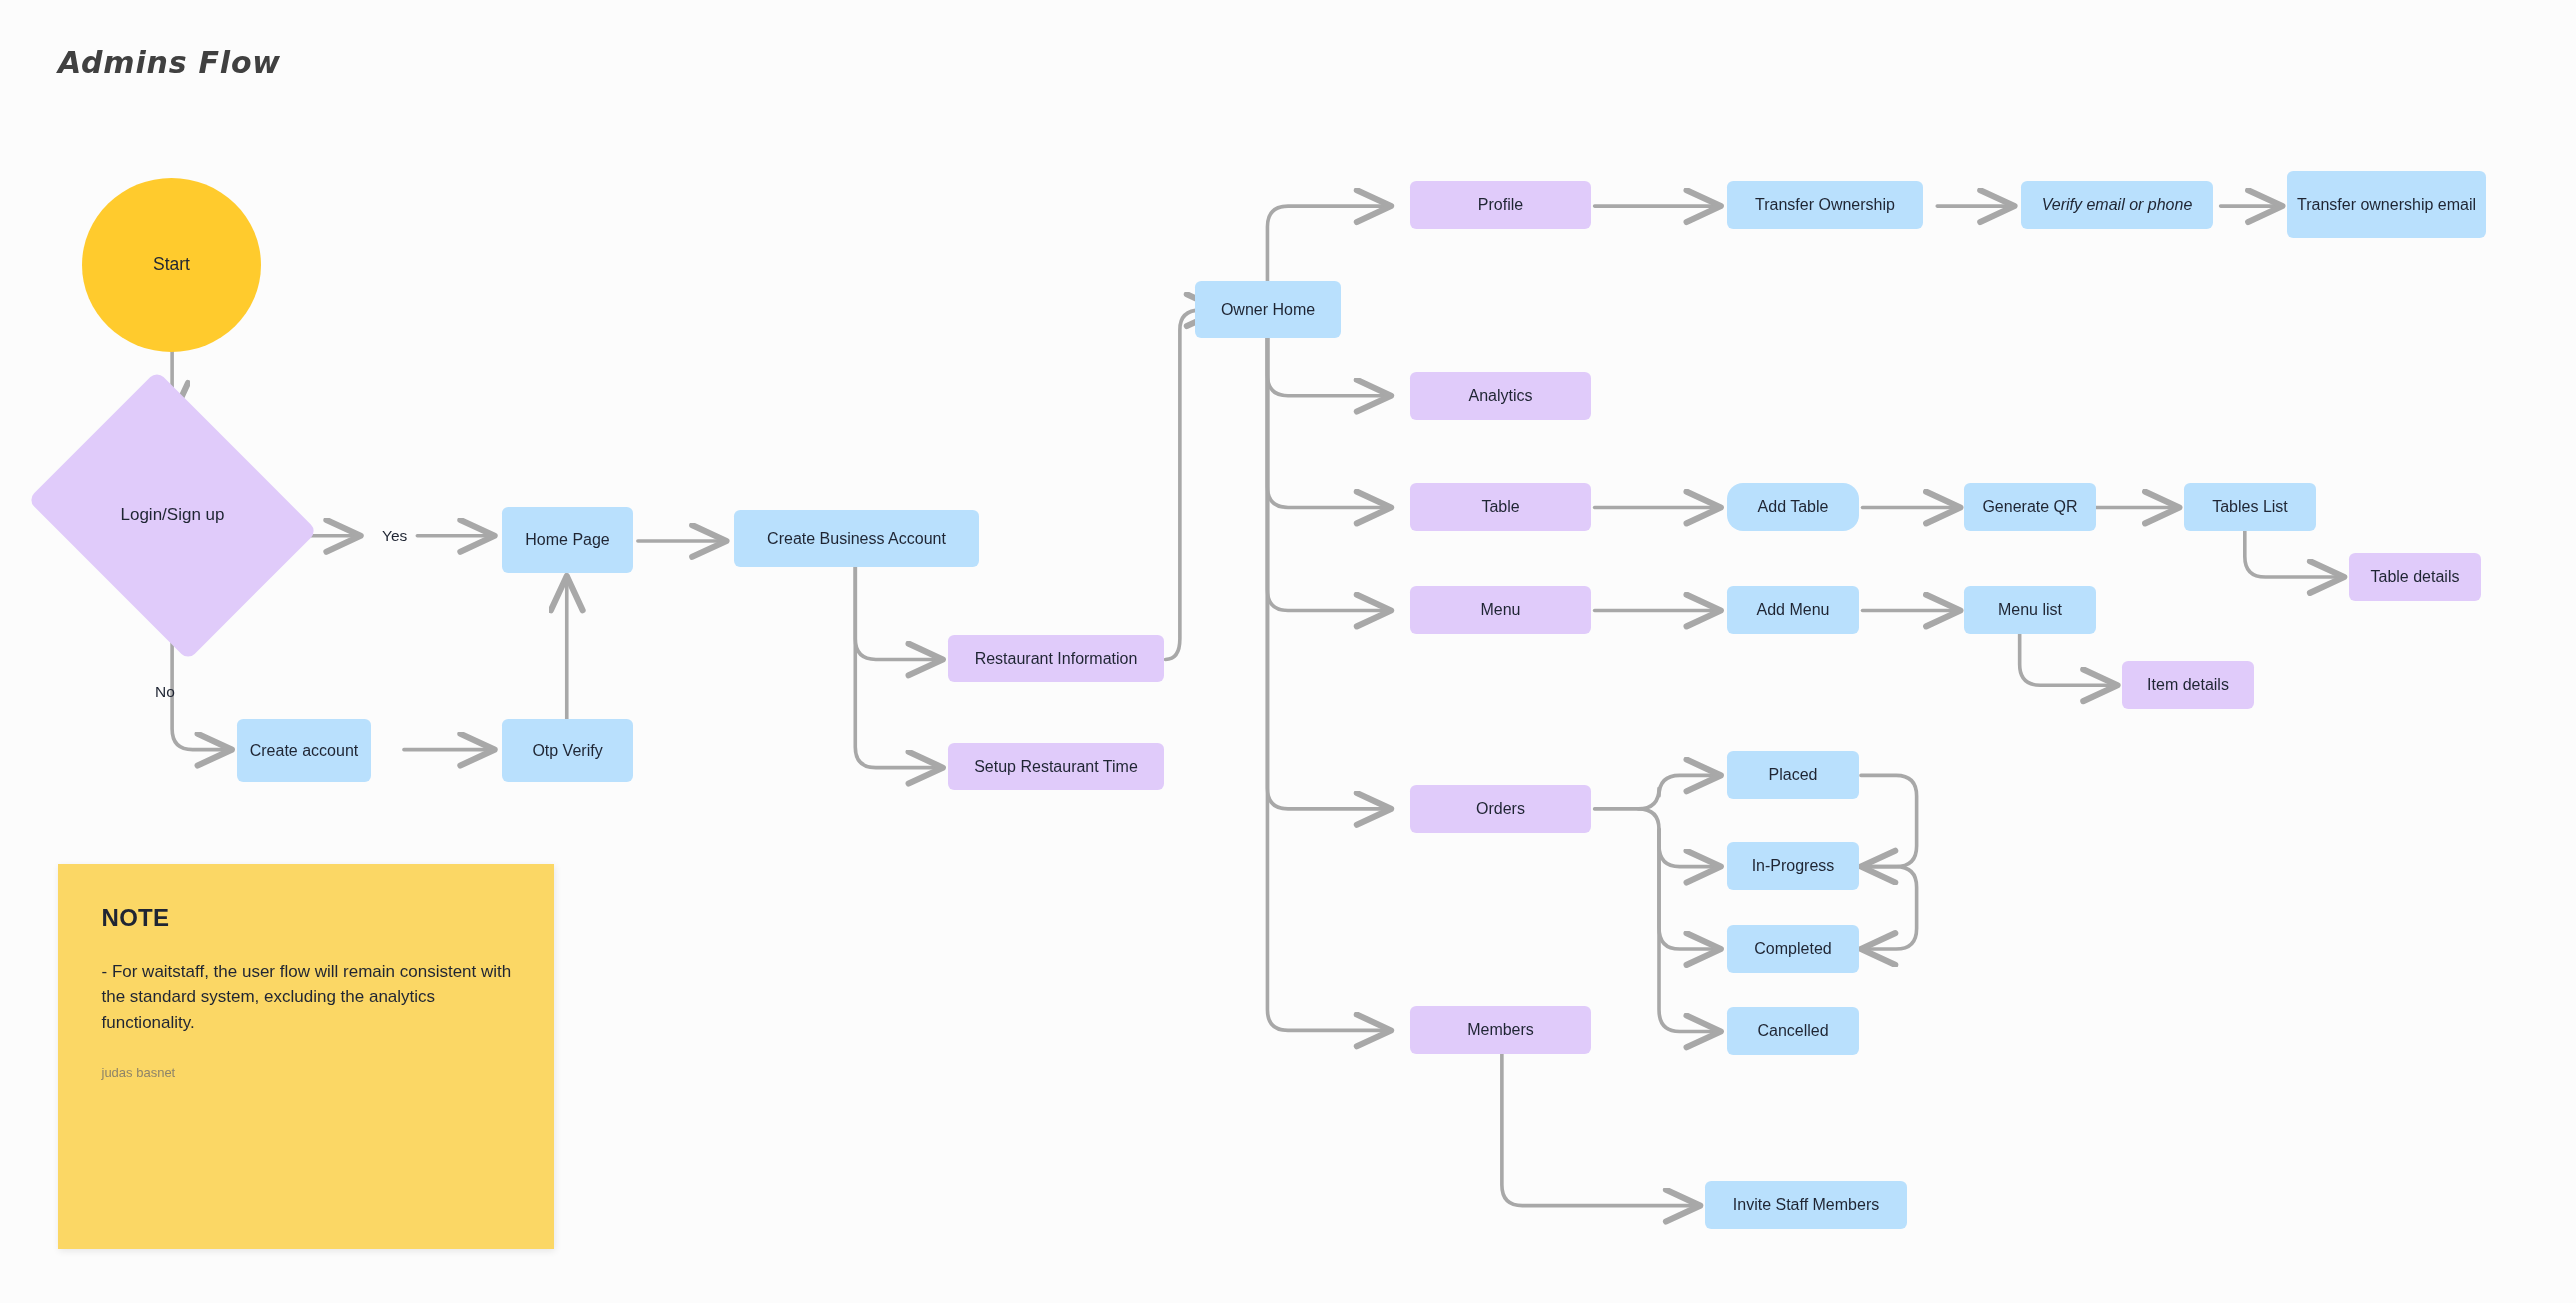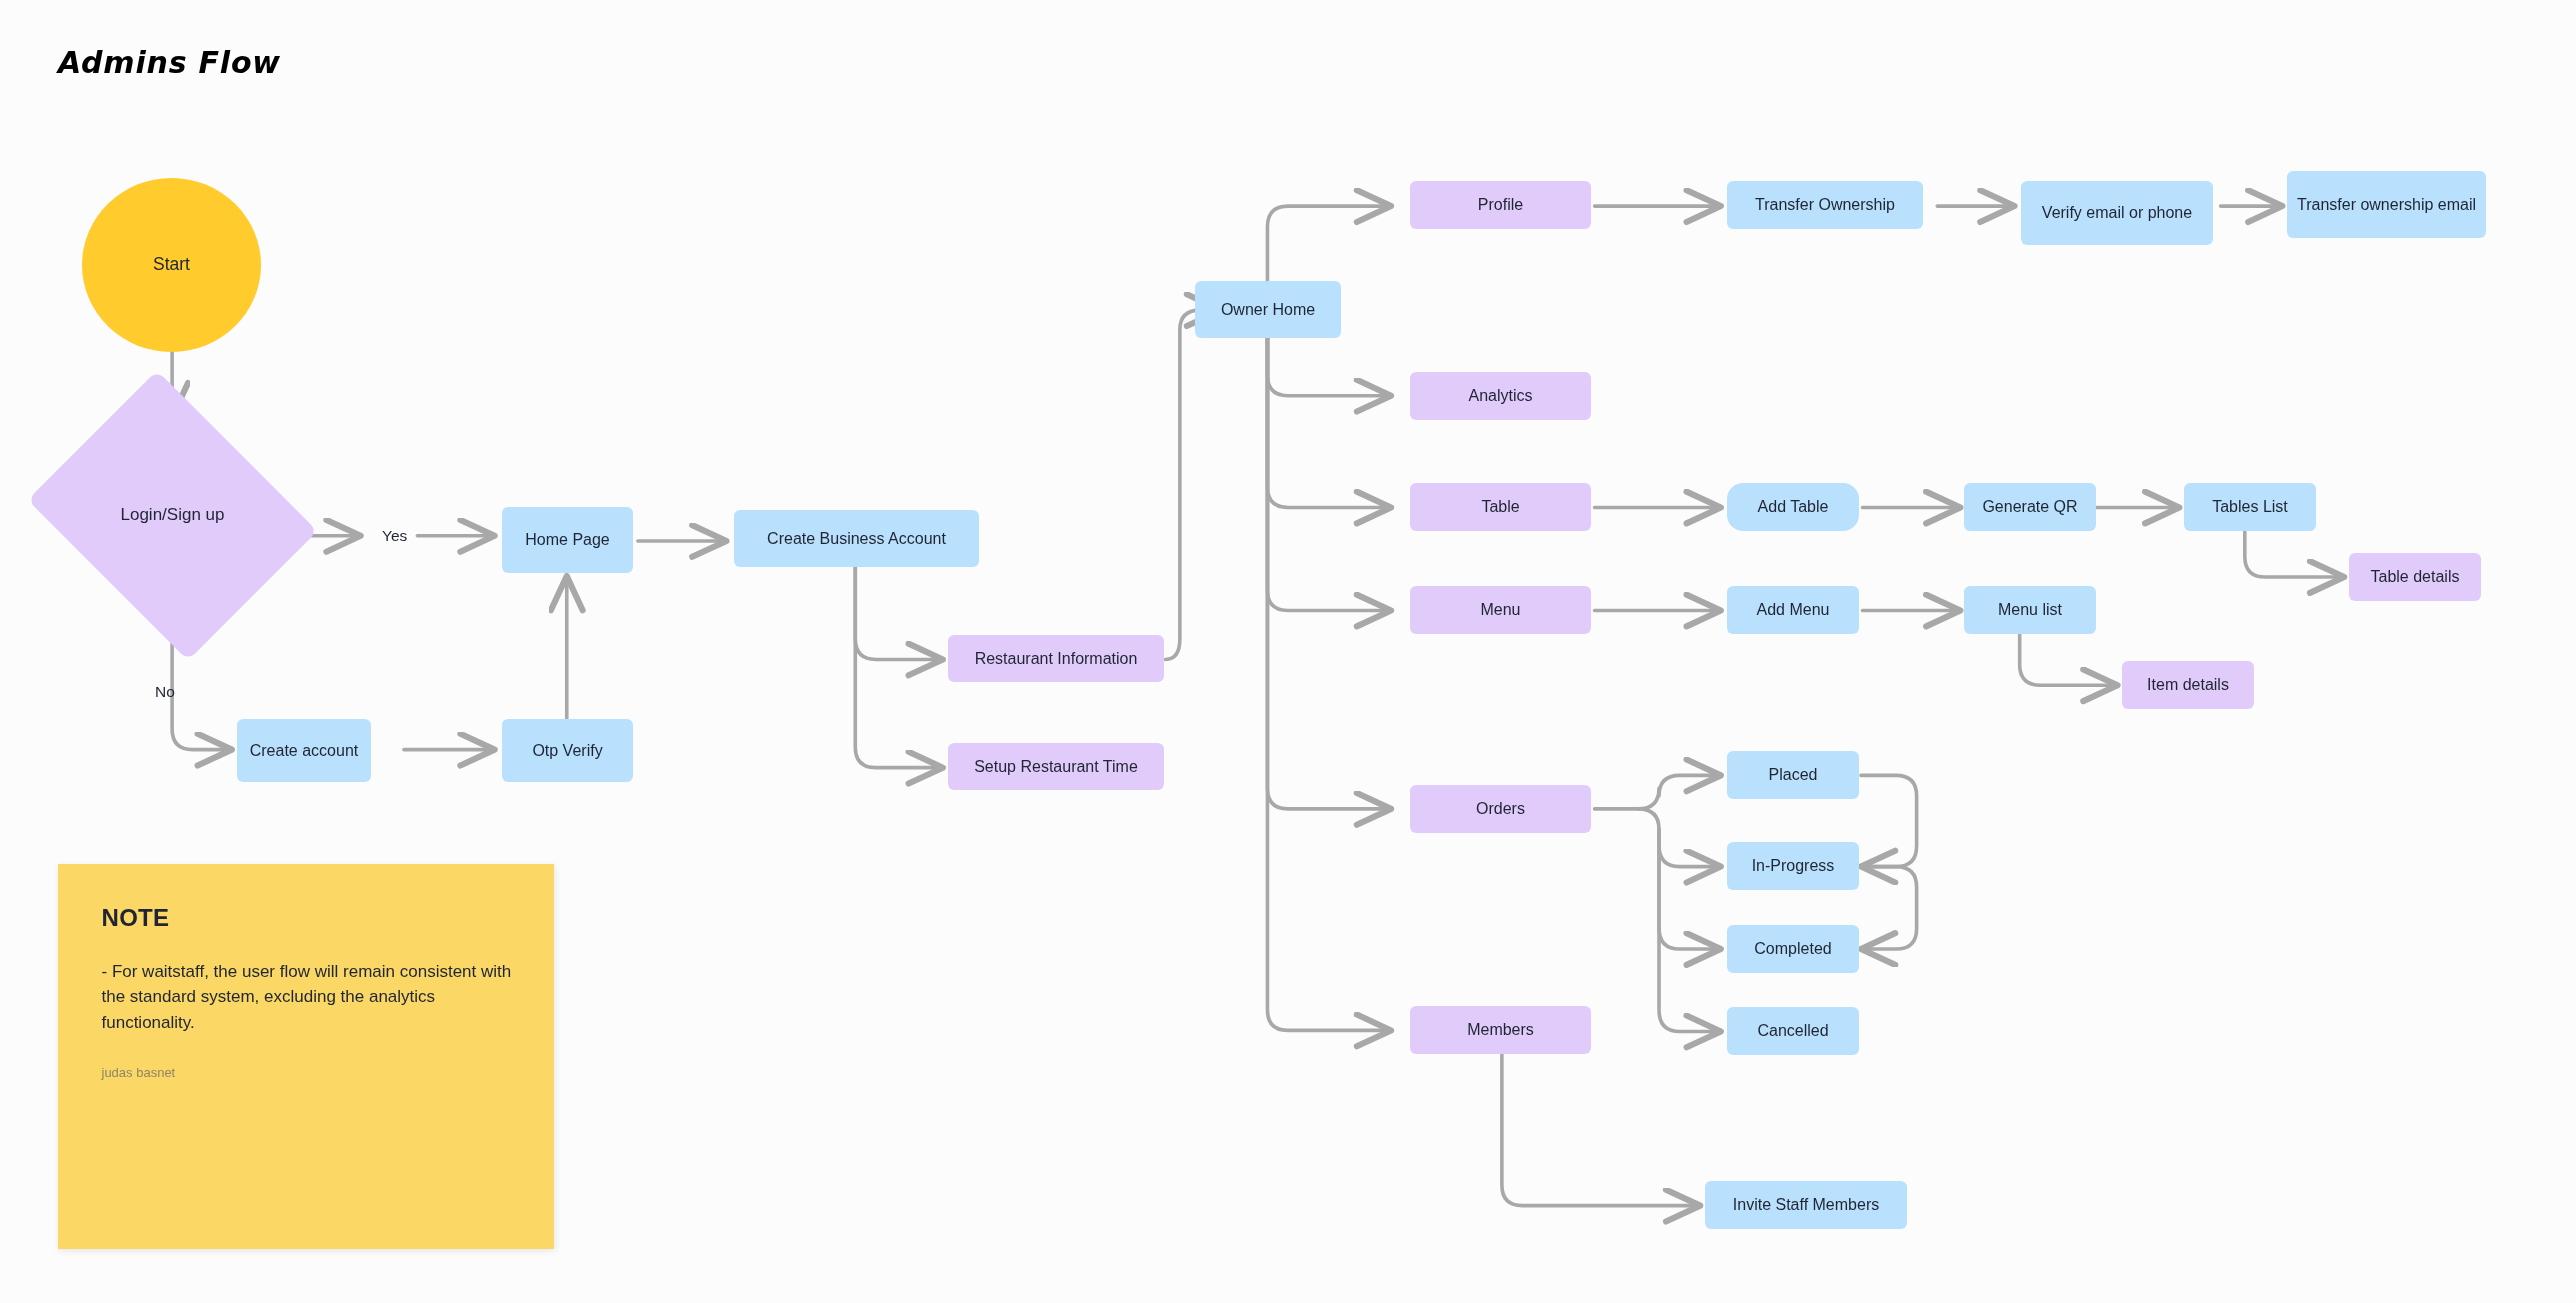--- a/index.html
+++ b/index.html
@@ -21,21 +21,21 @@
     width: 2589px;
     height: 1304px;
   }
   .flow-title {
     position: absolute;
     left: 58px;
     top: 45px;
     font-size: 30px;
     font-weight: 700;
     font-style: italic;
-    color: #000000;
+    color: #404040;
     letter-spacing: 0.8px;
     font-family: "DejaVu Sans", sans-serif;
     white-space: nowrap;
   }
   
   .node {
     position: absolute;
     box-sizing: border-box;
     display: flex;
     align-items: center;
@@ -231,21 +231,21 @@
 </div>
 
 <div class="node purple" style="left:1410px; top:181px; width:181px; height:48px;">
   <span>Profile</span>
 </div>
 
 <div class="node blue" style="left:1727px; top:181px; width:196px; height:48px;">
   <span>Transfer Ownership</span>
 </div>
 
-<div class="node blue" style="left:2021px; top:181px; width:192px; height:64px;">
+<div class="node blue" style="left:2021px; top:181px; width:192px; height:48px;font-style:italic;">
   <span>Verify email or phone</span>
 </div>
 
 <div class="node blue" style="left:2287px; top:171px; width:199px; height:67px;">
   <span>Transfer ownership email</span>
 </div>
 
 <div class="node purple" style="left:1410px; top:372px; width:181px; height:48px;">
   <span>Analytics</span>
 </div>

